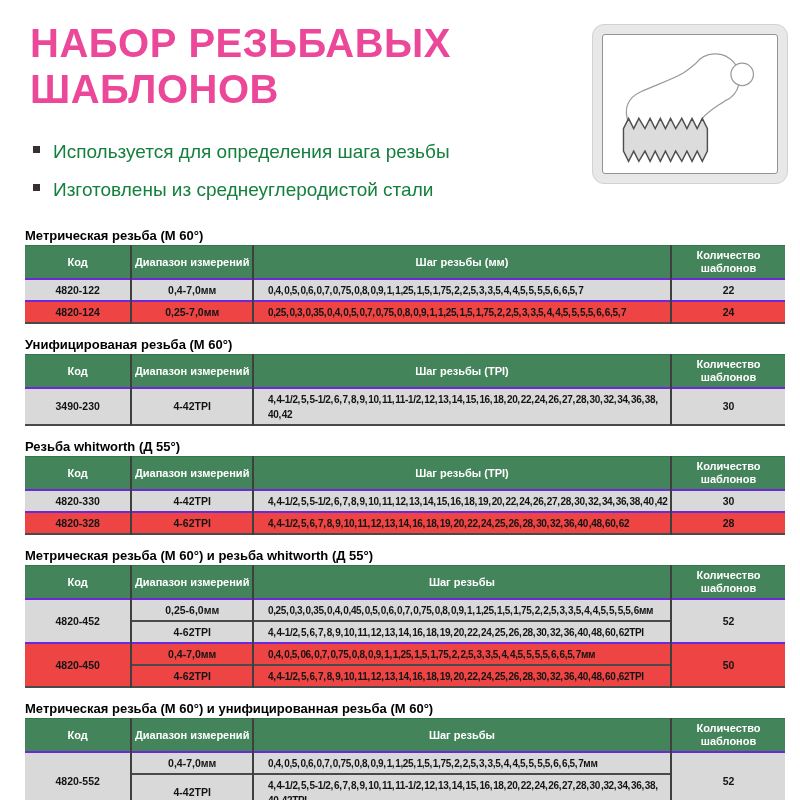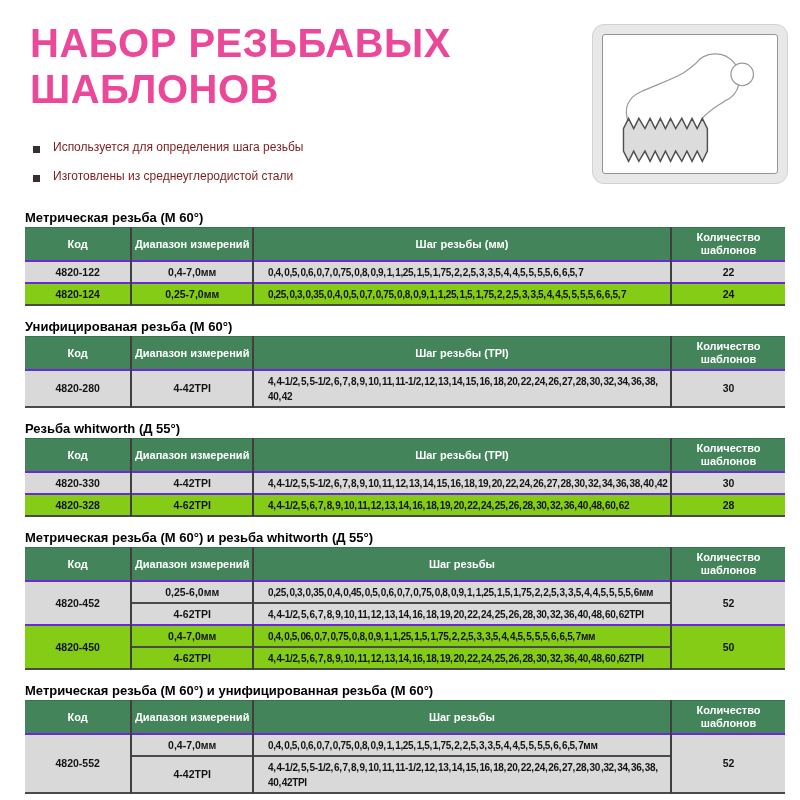--- a/index.html
+++ b/index.html
@@ -16,21 +16,21 @@
   .header-area { position: relative; padding: 20px 30px 0 30px; }
   .page-title {
     font-size: 40px; font-weight: 700; line-height: 1.15;
     color: #ec4899; letter-spacing: 0.5px; max-width: 540px;
   }
   .bullets { margin-top: 28px; }
   .bullet { display: flex; align-items: flex-start; margin-bottom: 13px; }
   .bullet-marker {
     width: 7px; height: 7px; background: #37302e; margin: 6px 13px 0 3px; flex: 0 0 auto;
   }
-  .bullet-text { font-size: 12px; color: #7f1d1d; line-height: 1.3; }
+  .bullet-text { font-size: 19px; color: #15803d; line-height: 1.3; }
 
   
   .illustration {
     position: absolute; top: 24px; right: 12px;
     width: 196px; height: 160px;
     background: #e8e8e8; border: 1px solid #d2d2d2; border-radius: 12px;
     box-sizing: border-box; padding: 9px;
   }
   .illustration-inner {
     width: 100%; height: 100%;
@@ -65,21 +65,21 @@
     border-top: 2px solid #6d28d9;
   }
   .spec-table td.pitch {
     text-align: left; padding-left: 14px; padding-right: 4px;
     font-size: 10px; letter-spacing: -0.35px; word-spacing: -1.5px;
     white-space: nowrap; overflow: hidden;
   }
   .spec-table td.pitch.wrap { white-space: normal; }
   .b-l { border-left: 2px solid var(--border-dark, #3F3F3F); }
   tr.g td { background: var(--row-gray, #D9D9D9); }
-  tr.w td { background: #84cc16; }
+  tr.w td { background: #ef4444; }
   td.subdiv { border-top: 2px solid #4a4a4a !important; }
 </style>
 </head>
 <body>
 
 <div class="header-area">
   <div class="page-title">
     <div>НАБОР РЕЗЬБАВЫХ</div>
     <div>ШАБЛОНОВ</div>
   </div>
@@ -158,21 +158,21 @@
       <thead>
         <tr>
           <th>Код</th>
           <th class="b-l">Диапазон измерений</th>
           <th class="b-l">Шаг резьбы (TPI)</th>
           <th class="b-l">Количество шаблонов</th>
         </tr>
       </thead>
       <tbody>
         <tr class="g">
-          <td class="code">4820-280</td>
+          <td class="code">3490-230</td>
           <td class="range b-l">4-42TPI</td>
           <td class="pitch wrap b-l">4, 4-1/2, 5, 5-1/2, 6, 7, 8, 9, 10, 11, 11-1/2, 12, 13, 14, 15, 16, 18, 20, 22, 24, 26, 27, 28, 30, 32, 34, 36, 38, 40, 42</td>
           <td class="count b-l">30</td>
         </tr>
       </tbody>
     </table>
   </div>
 
   <div class="section">
     <div class="section-title">Резьба whitworth (Д 55°)</div>

